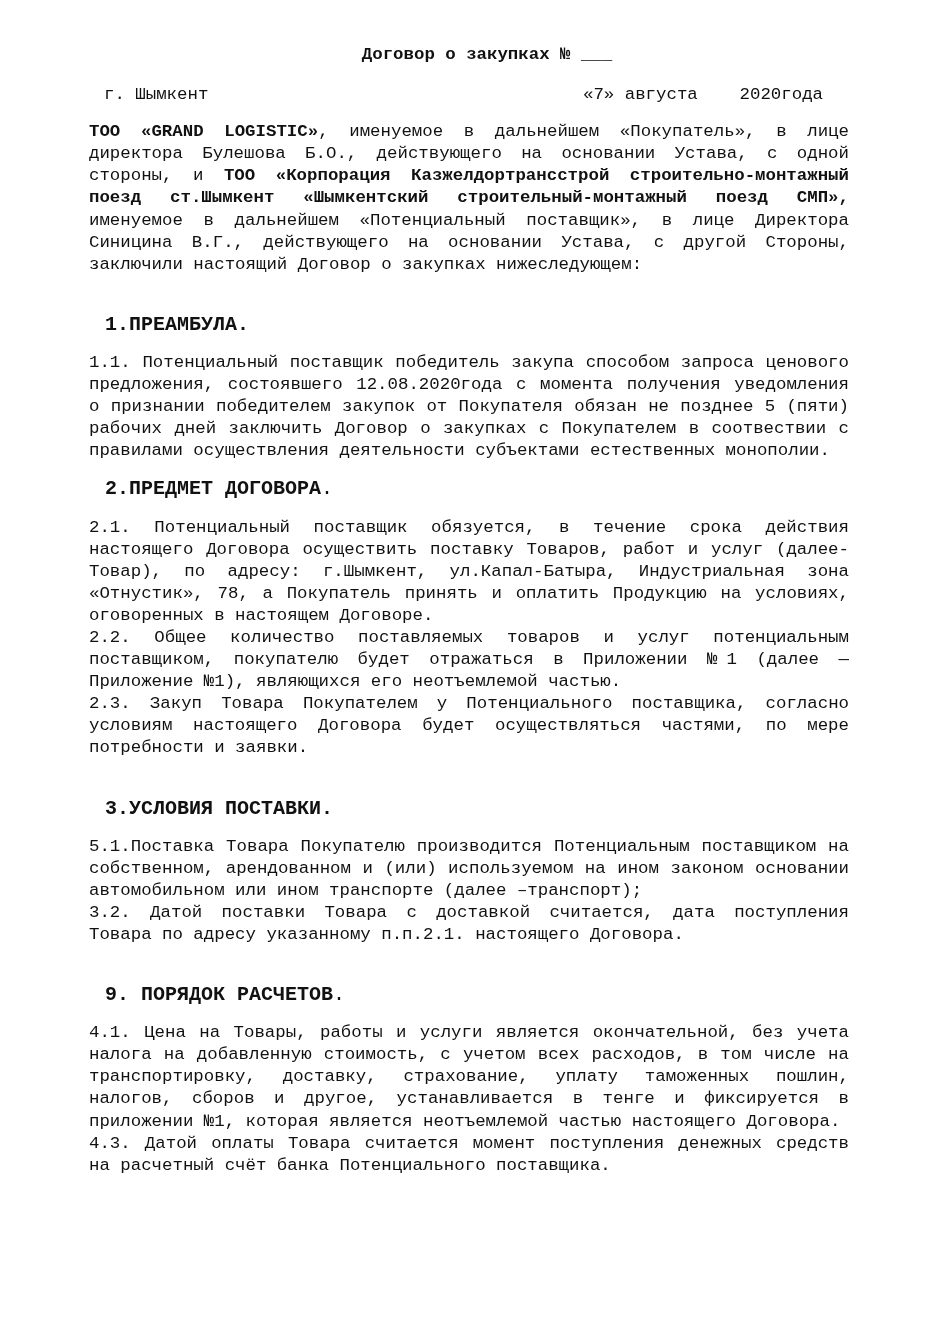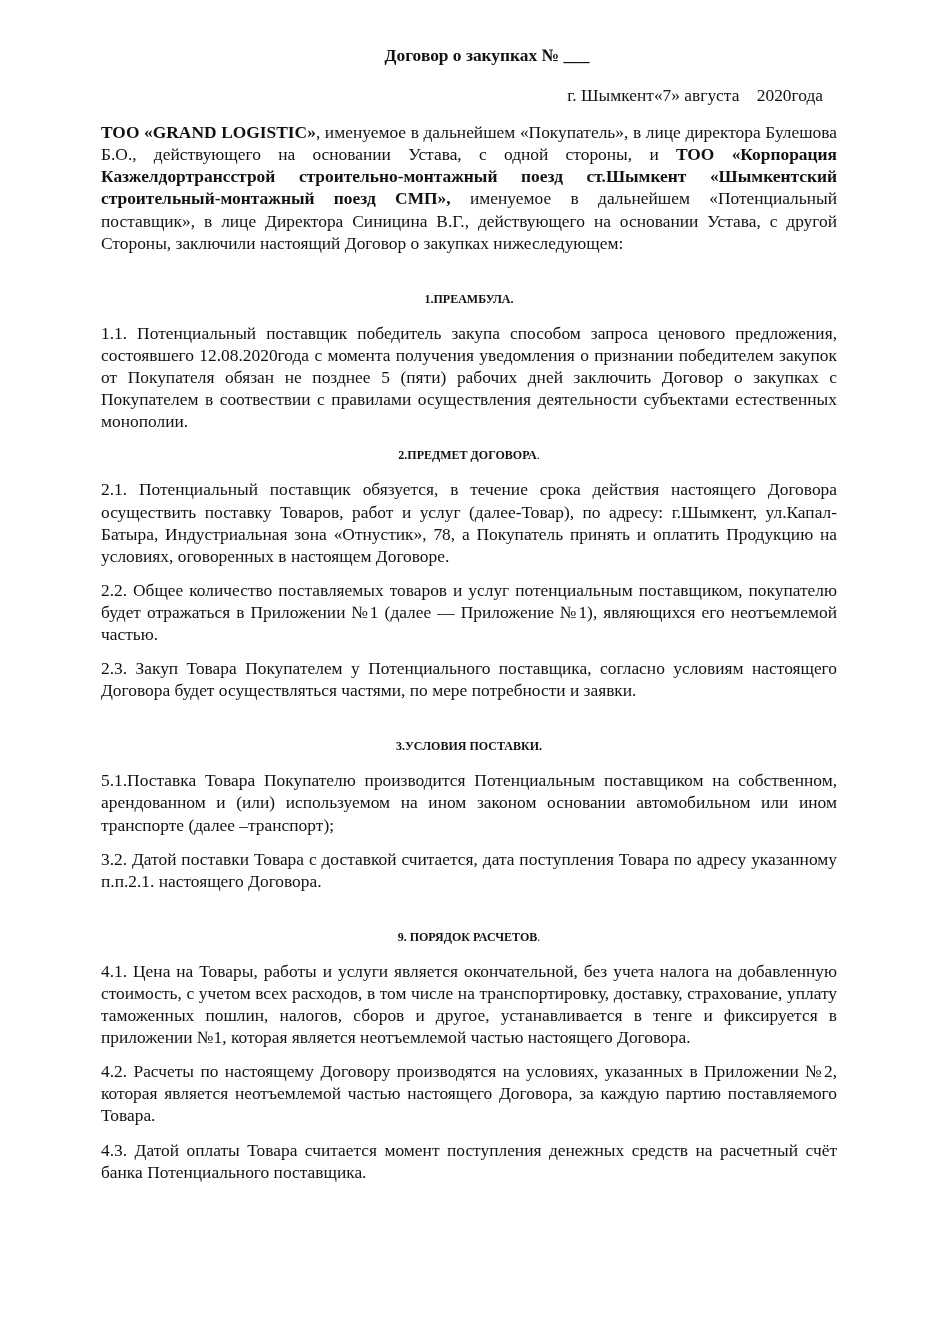--- a/index.html
+++ b/index.html
@@ -1,28 +1,28 @@
 <!DOCTYPE html>
 <html><head>
 <meta charset="utf-8">
 <style>
   html, body { margin: 0; padding: 0; background: #ffffff; }
   body { width: 938px; height: 1327px; position: relative; overflow: hidden; }
   .page {
     position: absolute; left: 89px; top: 44px; width: 760px;
-    font-family: Liberation Serif, serif; font-size: 17.4px; line-height: 22.1px; color: #111;
+    font-family: Liberation Mono, monospace; font-size: 17.4px; line-height: 22.1px; color: #111;
   }
   .title { text-align: center; font-weight: bold; margin: 0 0 18px 0; padding-left: 36px; }
-  .place-date { display: flex; justify-content: flex-end; margin: 0 0 15px 3px; padding-right: 26px; }
+  .place-date { display: flex; justify-content: space-between; margin: 0 0 15px 15px; padding-right: 26px; }
   .date-right { white-space: pre; }
-  p { margin: 12px; text-align: justify; }
+  p { margin: 0; text-align: justify; }
   .b { font-weight: bold; }
   .section { margin-top: 0; }
   .gap { height: 22px; }
-  h2 { font-size: 12px; font-weight: bold; margin: 0; line-height: 22.1px; text-align: center; }
+  h2 { font-size: 20px; font-weight: bold; margin: 16px; line-height: 22.1px; }
   h2 .dot { font-weight: normal; }
 </style>
 </head>
 <body>
 
 <div class="page">
   <div class="title">Договор о закупках № ___</div>
 
   <div class="place-date">
     <span>г. Шымкент</span>
@@ -51,16 +51,15 @@
     <h2><span>3.УСЛОВИЯ ПОСТАВКИ.</span><span class="dot"></span></h2>
     <p>5.1.Поставка Товара Покупателю производится Потенциальным поставщиком на собственном, арендованном и (или) используемом на ином законом основании автомобильном или ином транспорте (далее –транспорт);</p>
     <p>3.2. Датой поставки Товара с доставкой считается, дата поступления Товара по адресу указанному п.п.2.1. настоящего Договора.</p>
   </div>
 
   <div class="gap"></div>
 
   <div class="section">
     <h2><span>9. ПОРЯДОК РАСЧЕТОВ</span><span class="dot">.</span></h2>
     <p>4.1. Цена на Товары, работы и услуги является окончательной, без учета налога на добавленную стоимость, с учетом всех расходов, в том числе на транспортировку, доставку, страхование, уплату таможенных пошлин, налогов, сборов и другое, устанавливается в тенге и фиксируется в приложении №1, которая является неотъемлемой частью настоящего Договора.</p>
-    <p>4.2. Расчеты по настоящему Договору производятся на условиях, указанных в Приложении №2, которая является неотъемлемой частью настоящего Договора, за каждую партию поставляемого Товара.</p>
     <p>4.3. Датой оплаты Товара считается момент поступления денежных средств на расчетный счёт банка Потенциального поставщика.</p>
   </div>
 </div>
 
 </body></html>

